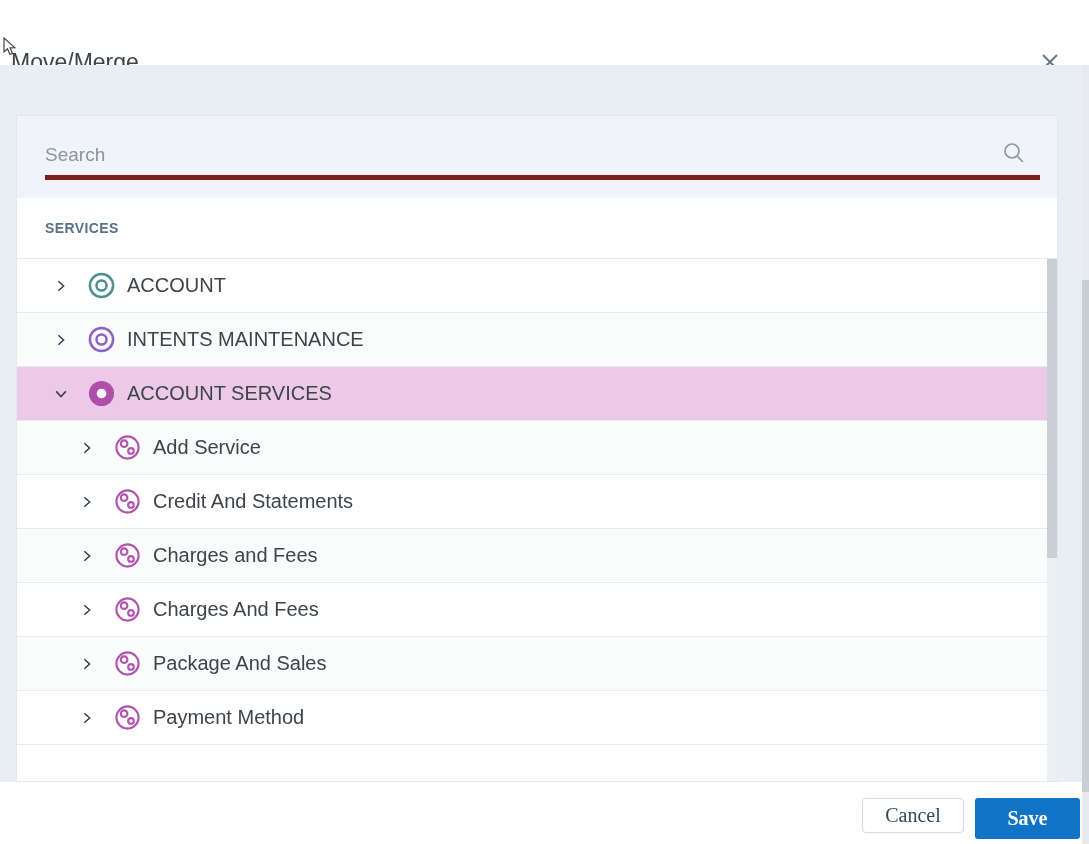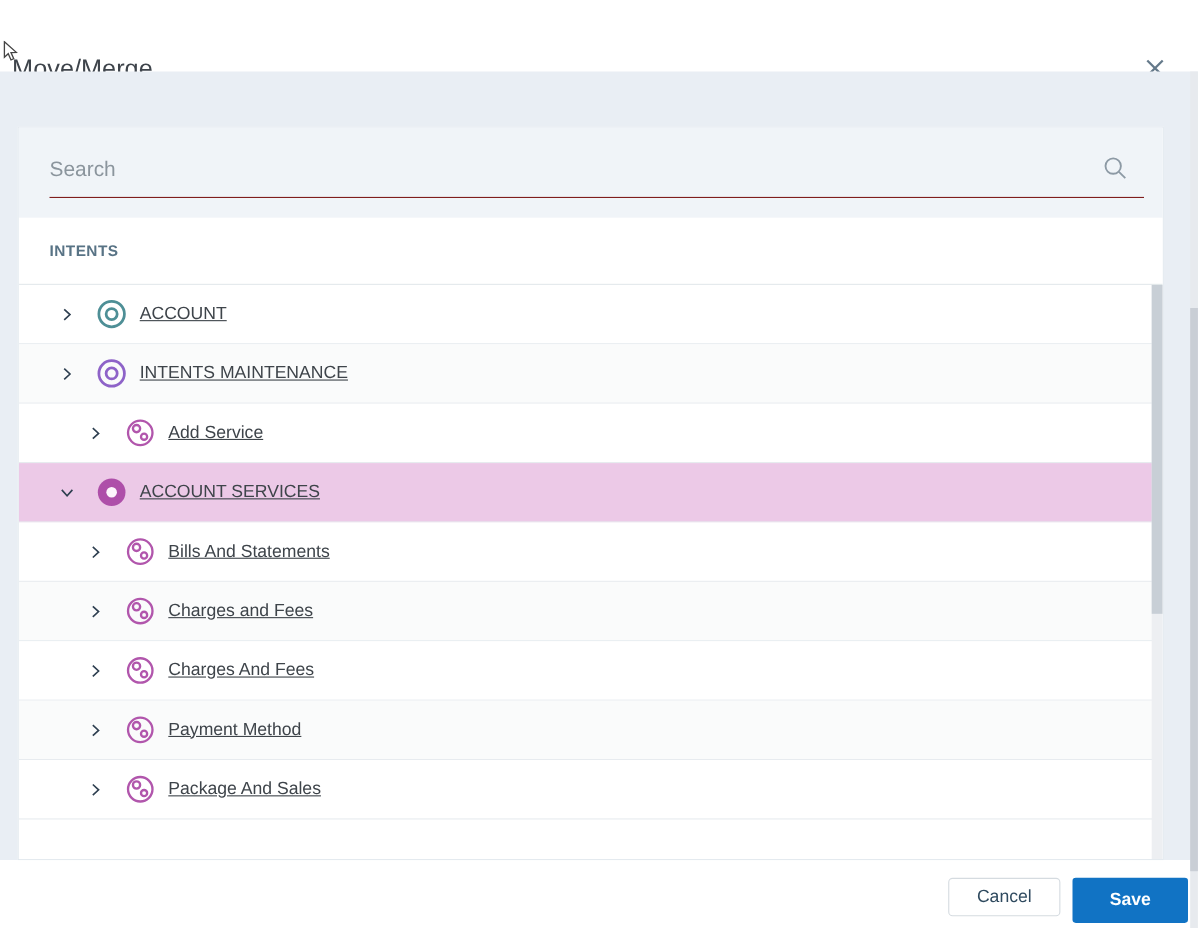--- a/index.html
+++ b/index.html
@@ -14,21 +14,21 @@
   .cursor { position:absolute; left:1px; top:1px; }
 
   
   .dialog-body { position:absolute; left:0; top:65px; width:1089px; height:717px; background:#e9eef4; }
   .panel { position:absolute; left:16px; top:50px; width:1042px; height:667px;
            background:#fff; border:1px solid #e2e8ee; overflow:hidden; }
 
   
   .search-section { position:absolute; left:0; top:0; width:100%; height:82px; background:#f0f4f8; }
   .search-row { position:absolute; left:28px; right:17px; top:16px; height:48px;
-                border-bottom:1px solid #7f1d1d; }
+                border-bottom:5px solid #7f1d1d; }
   .search-input { position:absolute; left:0; top:6px; width:92%; height:34px; border:none; outline:none;
                   background:transparent; font-size:19px; color:#3e444b;
                   font-family:"Liberation Sans", sans-serif; }
   .search-input::placeholder { color:#8b959d; opacity:1; }
   .search-icon { position:absolute; right:13px; top:8px; }
 
   
   .intents-bar { position:absolute; left:0; top:82px; width:100%; height:61px; background:#fff;
                  border-bottom:1px solid #e3e8ec; display:flex; align-items:center; }
   .intents-label { margin-left:28px; font-size:14px; font-weight:700; letter-spacing:0.4px; color:#587385; }
@@ -36,30 +36,30 @@
   
   .list { position:absolute; left:0; top:143px; width:100%; height:524px; overflow:hidden; }
   .row { width:1032px; height:54px; border-bottom:1px solid #e7ebef; display:flex; align-items:center;
          background:#fff; cursor:pointer; }
   .row:nth-child(even) { background:#fafbfb; }
   .row.selected { background:#ecc9e7; }
   .chev { width:16px; height:16px; margin-left:36px; flex:0 0 auto; display:flex;
           align-items:center; justify-content:center; }
   .row.child .chev { margin-left:62px; }
   .node-icon { width:29px; height:29px; margin-left:18px; flex:0 0 auto; }
-  .row-label { margin-left:11px; font-size:16px; color:#3e444a; white-space:nowrap;text-decoration:underline; }
+  .row-label { margin-left:11px; font-size:20px; color:#3e444a; white-space:nowrap; }
 
   
   .list-scrollbar { position:absolute; right:0; top:143px; width:10px; height:524px; background:#edeff2; }
   .list-scrollbar .thumb { position:absolute; left:0; top:0; width:10px; height:299px; background:#c8cfd6; }
 
   
   .footer { position:absolute; left:0; top:782px; width:1089px; height:62px; background:#fff; }
-  .btn { position:absolute; top:16px; font-size:16px; cursor:pointer;
-         font-family:Liberation Sans, sans-serif; }
+  .btn { position:absolute; top:16px; font-size:20px; cursor:pointer;
+         font-family:Liberation Serif, serif; }
   .btn-cancel { right:125px; width:102px; height:35px; background:#fff; color:#2f4a5f;
                 border:1px solid #d5dbe0; border-radius:4px; }
   .btn-save { right:9px; width:105px; height:41px; background:#1173c4; color:#fff;
               border:none; border-radius:3px; font-weight:700; }
 
   
   .page-scrollbar { position:absolute; right:0; top:65px; width:7px; height:779px; background:#e7eaee; }
   .page-scrollbar .thumb { position:absolute; left:0; top:215px; width:7px; height:512px; background:#c9ced5; }
 </style>
 </head>
@@ -91,21 +91,21 @@
         <span class="search-icon">
           <svg width="26" height="26" viewBox="0 0 26 26">
             <circle cx="11" cy="11" r="7" fill="none" stroke="#8d9aa5" stroke-width="1.7"></circle>
             <line x1="16.2" y1="16.2" x2="22" y2="22" stroke="#8d9aa5" stroke-width="1.7"></line>
           </svg>
         </span>
       </div>
     </div>
 
     <div class="intents-bar">
-      <span class="intents-label">INTENTS</span>
+      <span class="intents-label">SERVICES</span>
     </div>
 
     <div class="list">
 
       <div class="row">
         <span class="chev">
           <svg width="14" height="14" viewBox="0 0 16 16">
               <polyline points="5,2.5 11,8 5,13.5" fill="none" stroke="#2e3f50" stroke-width="1.7"></polyline>
             </svg>
         </span>
@@ -122,34 +122,20 @@
               <polyline points="5,2.5 11,8 5,13.5" fill="none" stroke="#2e3f50" stroke-width="1.7"></polyline>
             </svg>
         </span>
         <svg class="node-icon" viewBox="0 0 30 30">
           <circle cx="15" cy="15" r="12" fill="none" stroke-width="2.6" stroke="#8E63C8"></circle>
           <circle cx="15" cy="15" r="5.2" fill="none" stroke-width="2.6" stroke="#8E63C8"></circle>
         </svg>
         <span class="row-label">INTENTS MAINTENANCE</span>
       </div>
 
-      <div class="row child">
-        <span class="chev">
-          <svg width="14" height="14" viewBox="0 0 16 16">
-              <polyline points="5,2.5 11,8 5,13.5" fill="none" stroke="#2e3f50" stroke-width="1.7"></polyline>
-            </svg>
-        </span>
-        <svg class="node-icon" viewBox="0 0 30 30">
-          <circle cx="15" cy="15" r="11.5" fill="none" stroke-width="2.2" stroke="#B156AC"></circle>
-          <circle cx="11.5" cy="11" r="3.4" fill="none" stroke-width="2.2" stroke="#B156AC"></circle>
-          <circle cx="18.6" cy="18.6" r="2.9" fill="none" stroke-width="2.2" stroke="#B156AC"></circle>
-        </svg>
-        <span class="row-label">Add Service</span>
-      </div>
-
       <div class="row selected">
         <span class="chev">
           <svg width="14" height="14" viewBox="0 0 16 16">
               <polyline points="2.5,5 8,11 13.5,5" fill="none" stroke="#2e3f50" stroke-width="1.7"></polyline>
             </svg>
         </span>
         <svg class="node-icon" viewBox="0 0 30 30">
           <circle cx="15" cy="15" r="13" fill="#AE4FA9"></circle>
           <circle cx="15" cy="15" r="5" fill="#fdf6fc"></circle>
         </svg>
@@ -160,21 +146,35 @@
         <span class="chev">
           <svg width="14" height="14" viewBox="0 0 16 16">
               <polyline points="5,2.5 11,8 5,13.5" fill="none" stroke="#2e3f50" stroke-width="1.7"></polyline>
             </svg>
         </span>
         <svg class="node-icon" viewBox="0 0 30 30">
           <circle cx="15" cy="15" r="11.5" fill="none" stroke-width="2.2" stroke="#B156AC"></circle>
           <circle cx="11.5" cy="11" r="3.4" fill="none" stroke-width="2.2" stroke="#B156AC"></circle>
           <circle cx="18.6" cy="18.6" r="2.9" fill="none" stroke-width="2.2" stroke="#B156AC"></circle>
         </svg>
-        <span class="row-label">Bills And Statements</span>
+        <span class="row-label">Add Service</span>
+      </div>
+
+      <div class="row child">
+        <span class="chev">
+          <svg width="14" height="14" viewBox="0 0 16 16">
+              <polyline points="5,2.5 11,8 5,13.5" fill="none" stroke="#2e3f50" stroke-width="1.7"></polyline>
+            </svg>
+        </span>
+        <svg class="node-icon" viewBox="0 0 30 30">
+          <circle cx="15" cy="15" r="11.5" fill="none" stroke-width="2.2" stroke="#B156AC"></circle>
+          <circle cx="11.5" cy="11" r="3.4" fill="none" stroke-width="2.2" stroke="#B156AC"></circle>
+          <circle cx="18.6" cy="18.6" r="2.9" fill="none" stroke-width="2.2" stroke="#B156AC"></circle>
+        </svg>
+        <span class="row-label">Credit And Statements</span>
       </div>
 
       <div class="row child">
         <span class="chev">
           <svg width="14" height="14" viewBox="0 0 16 16">
               <polyline points="5,2.5 11,8 5,13.5" fill="none" stroke="#2e3f50" stroke-width="1.7"></polyline>
             </svg>
         </span>
         <svg class="node-icon" viewBox="0 0 30 30">
           <circle cx="15" cy="15" r="11.5" fill="none" stroke-width="2.2" stroke="#B156AC"></circle>
@@ -203,35 +203,35 @@
         <span class="chev">
           <svg width="14" height="14" viewBox="0 0 16 16">
               <polyline points="5,2.5 11,8 5,13.5" fill="none" stroke="#2e3f50" stroke-width="1.7"></polyline>
             </svg>
         </span>
         <svg class="node-icon" viewBox="0 0 30 30">
           <circle cx="15" cy="15" r="11.5" fill="none" stroke-width="2.2" stroke="#B156AC"></circle>
           <circle cx="11.5" cy="11" r="3.4" fill="none" stroke-width="2.2" stroke="#B156AC"></circle>
           <circle cx="18.6" cy="18.6" r="2.9" fill="none" stroke-width="2.2" stroke="#B156AC"></circle>
         </svg>
+        <span class="row-label">Package And Sales</span>
+      </div>
+
+      <div class="row child">
+        <span class="chev">
+          <svg width="14" height="14" viewBox="0 0 16 16">
+              <polyline points="5,2.5 11,8 5,13.5" fill="none" stroke="#2e3f50" stroke-width="1.7"></polyline>
+            </svg>
+        </span>
+        <svg class="node-icon" viewBox="0 0 30 30">
+          <circle cx="15" cy="15" r="11.5" fill="none" stroke-width="2.2" stroke="#B156AC"></circle>
+          <circle cx="11.5" cy="11" r="3.4" fill="none" stroke-width="2.2" stroke="#B156AC"></circle>
+          <circle cx="18.6" cy="18.6" r="2.9" fill="none" stroke-width="2.2" stroke="#B156AC"></circle>
+        </svg>
         <span class="row-label">Payment Method</span>
-      </div>
-
-      <div class="row child">
-        <span class="chev">
-          <svg width="14" height="14" viewBox="0 0 16 16">
-              <polyline points="5,2.5 11,8 5,13.5" fill="none" stroke="#2e3f50" stroke-width="1.7"></polyline>
-            </svg>
-        </span>
-        <svg class="node-icon" viewBox="0 0 30 30">
-          <circle cx="15" cy="15" r="11.5" fill="none" stroke-width="2.2" stroke="#B156AC"></circle>
-          <circle cx="11.5" cy="11" r="3.4" fill="none" stroke-width="2.2" stroke="#B156AC"></circle>
-          <circle cx="18.6" cy="18.6" r="2.9" fill="none" stroke-width="2.2" stroke="#B156AC"></circle>
-        </svg>
-        <span class="row-label">Package And Sales</span>
       </div>
 
     </div>
 
     <div class="list-scrollbar">
       <div class="thumb"></div>
     </div>
 
   </div>
 </div>

